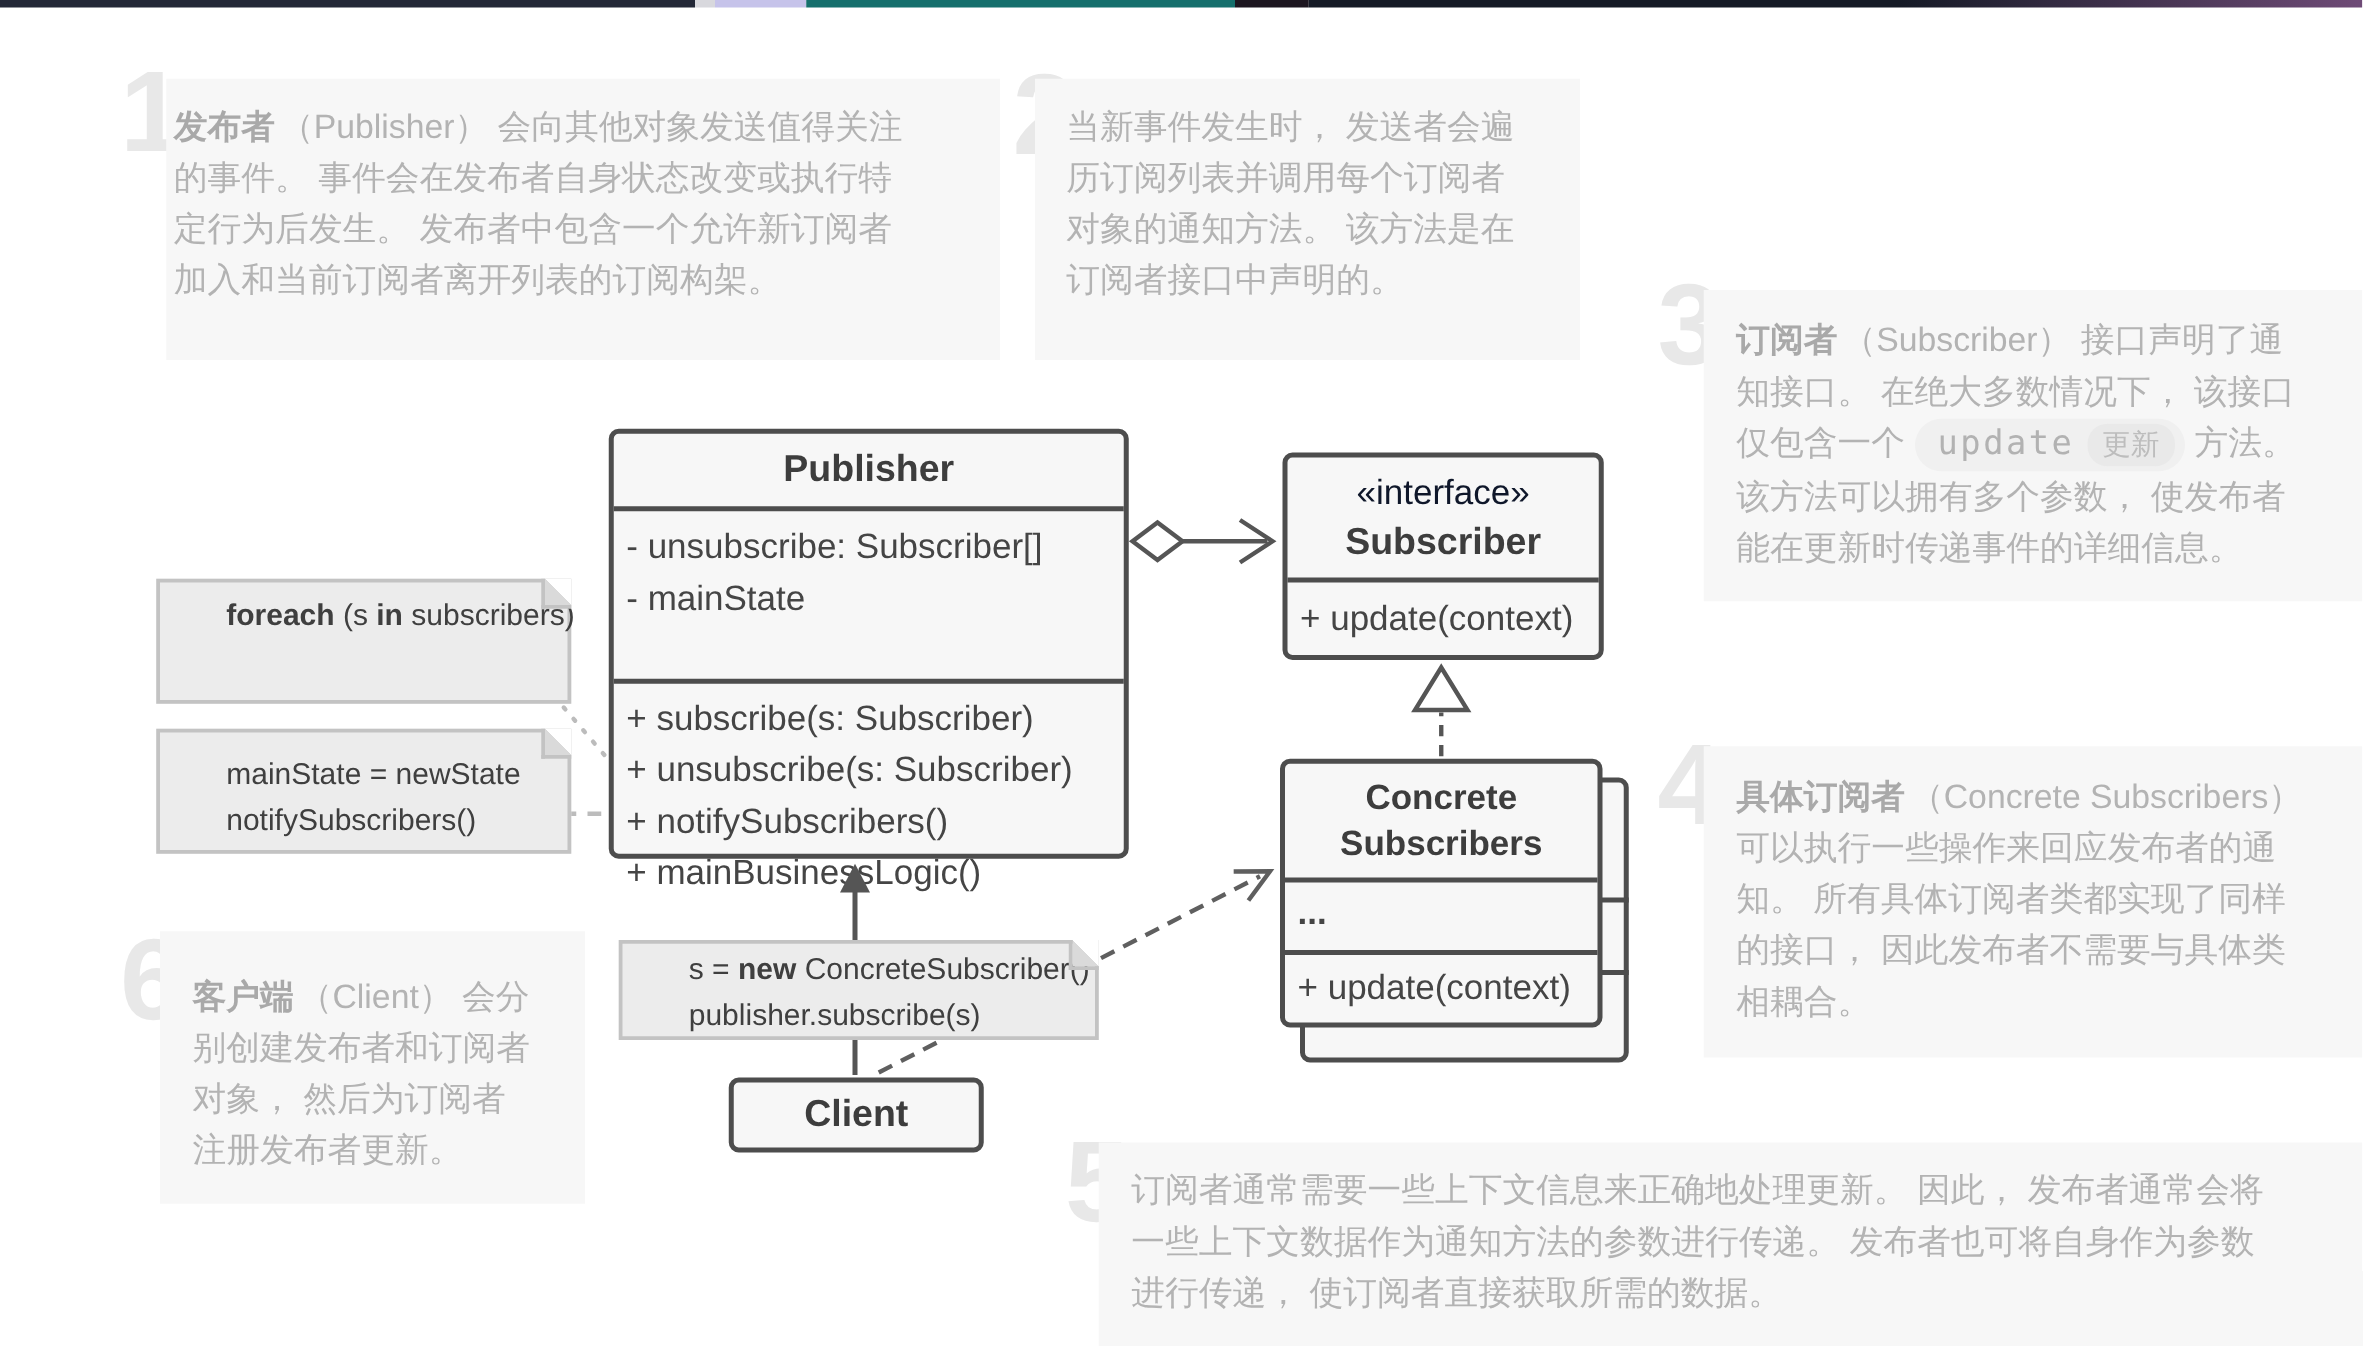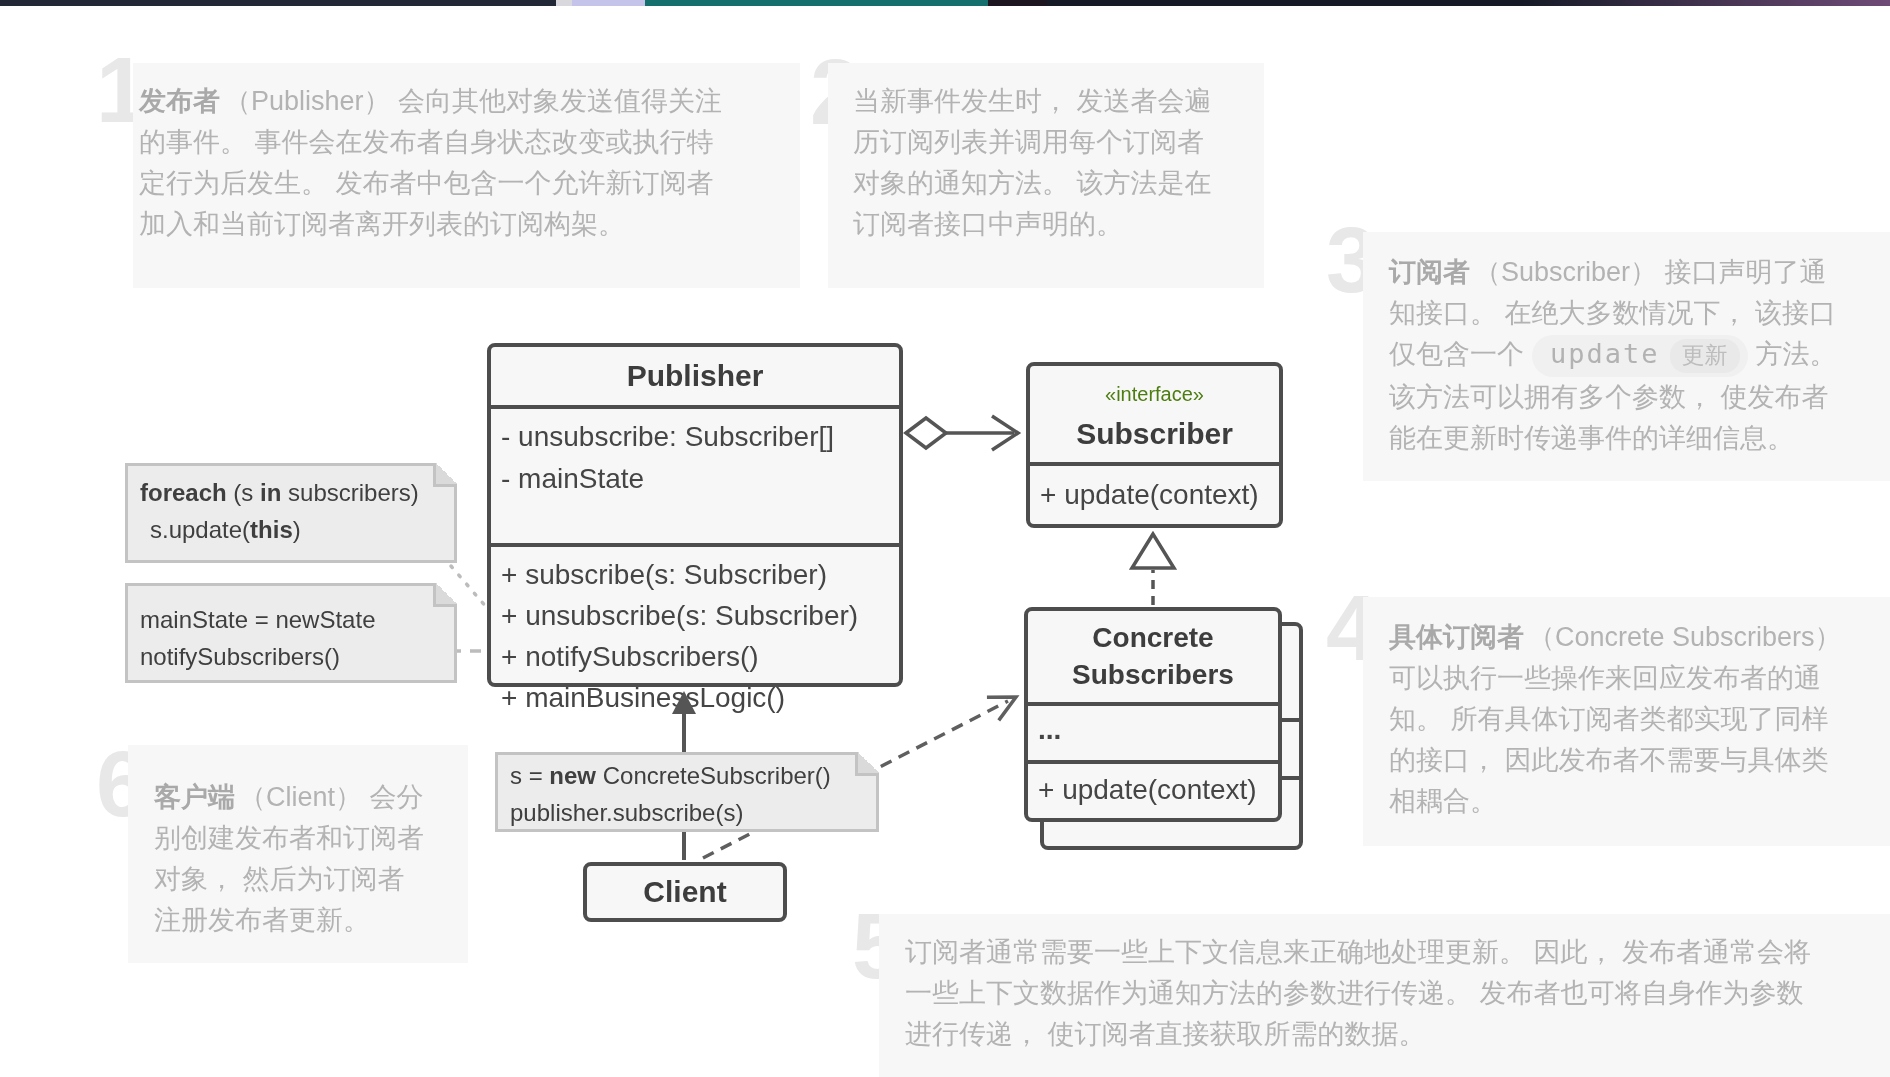--- a/index.html
+++ b/index.html
@@ -43,21 +43,21 @@
   .uml .member{font-size:28px;line-height:41px;padding-left:10px;white-space:nowrap;overflow:hidden;}
 
   .pub{left:487px;top:343px;width:416px;height:344px;}
   .pub-title{height:58px;line-height:58px;}
   .pub-attrs{height:98px;padding-top:7px;}
   .pub-attrs .member{line-height:42px;}
   .pub-methods{height:180px;padding-top:7px;margin-top:40px;}
 
   .sub{left:1026px;top:362px;width:257px;height:166px;}
   .sub-title{height:96px;text-align:center;padding-top:9px;}
-  .sub-title .stereo{font-size:20px;line-height:38px;color:#4d7c0f;}
+  .sub-title .stereo{font-size:28px;line-height:38px;color:#0f172a;}
   .sub-title .ttl{line-height:42px;}
   .sub-method{height:62px;padding-top:8px;}
 
   .conc-back{left:1040px;top:622px;width:263px;height:228px;z-index:1;}
   .conc{left:1024px;top:607px;width:258px;height:215px;z-index:3;}
   .conc-title{height:91px;padding-top:8px;}
   .conc-title .ttl{font-size:28px;line-height:37px;}
   .conc-row1{height:58px;}
   .conc-row1 .member{font-weight:700;line-height:48px;}
   .conc-row2{height:58px;padding-top:5px;}
@@ -65,21 +65,21 @@
 
   .client{left:583px;top:862px;width:204px;height:60px;z-index:4;}
   .client .ttl{line-height:51px;}
 
   
   .note{position:absolute;box-sizing:border-box;background:#ececec;border:3px solid #c3c3c3;
         font-size:24px;line-height:37px;color:#3f3f3f;z-index:5;}
   .note::after{content:"";position:absolute;top:-3px;right:-3px;width:24px;height:24px;
         background:linear-gradient(to bottom left,#ffffff 0 50%,#dadada 50% 100%);
         border-left:3px solid #c3c3c3;border-bottom:3px solid #c3c3c3;box-sizing:border-box;}
-  .note .cl{white-space:nowrap;}
+  .note .cl{white-space:nowrap;margin-left:41px;}
   .n1{left:125px;top:463px;width:332px;height:100px;padding:8px 0 0 12px;}
   .n1 .cl2{padding-left:10px;}
   .n2{left:125px;top:583px;width:332px;height:100px;padding:15px 0 0 12px;}
   .n3{left:495px;top:752px;width:384px;height:80px;padding:2px 0 0 12px;}
 
   svg.wires{position:absolute;left:0;top:0;z-index:2;}
 </style>
 </head>
 <body>
 
@@ -205,21 +205,20 @@
       <div class="member">+ update(context)</div>
     </div>
   </div>
 
   <div class="uml client">
     <div class="ttl">Client</div>
   </div>
 
   <div class="note n1">
     <div class="cl"><b>foreach</b><span> (s </span><b>in</b><span> subscribers)</span></div>
-    <div class="cl cl2"><span>s.update(</span><b>this</b><span>)</span></div>
   </div>
 
   <div class="note n2">
     <div class="cl">mainState = newState</div>
     <div class="cl">notifySubscribers()</div>
   </div>
 
   <div class="note n3">
     <div class="cl"><span>s = </span><b>new</b><span> ConcreteSubscriber()</span></div>
     <div class="cl">publisher.subscribe(s)</div>

